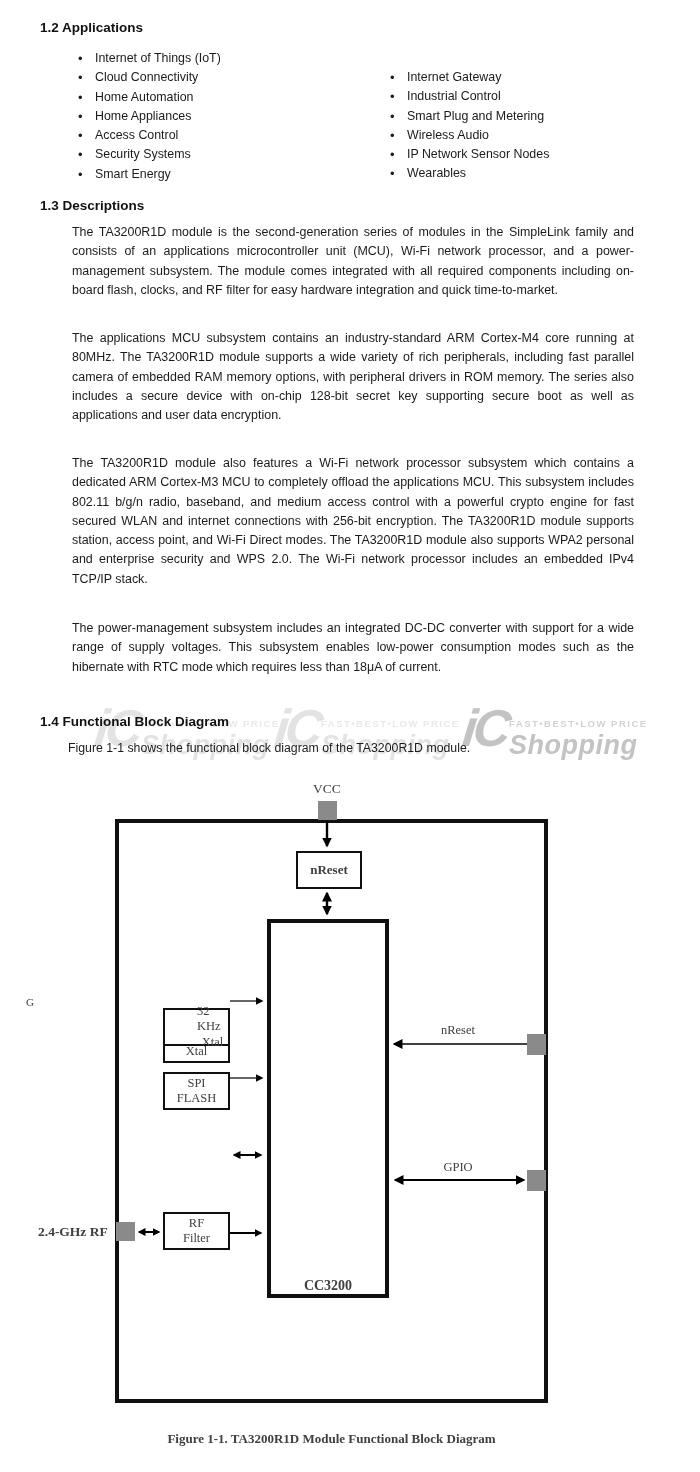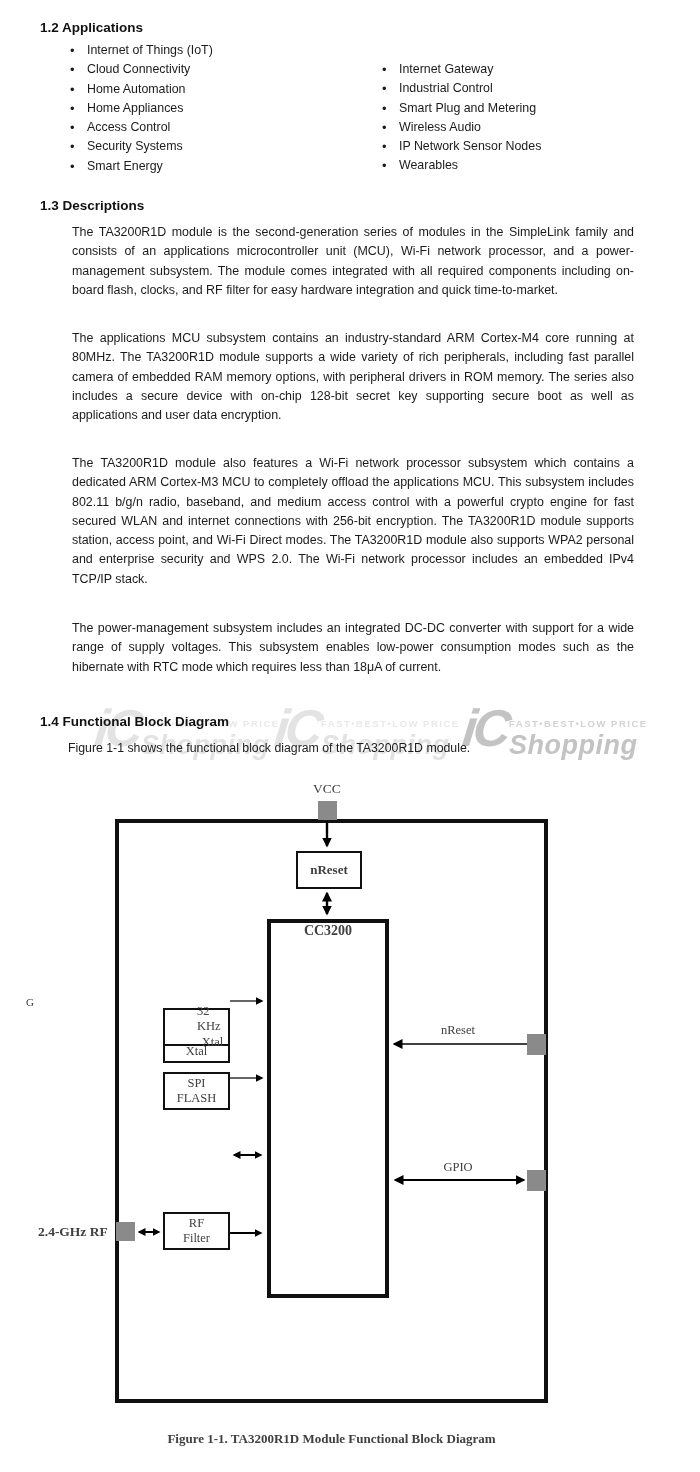--- a/index.html
+++ b/index.html
@@ -3,21 +3,21 @@
 <meta charset="utf-8">
 <style>
   html,body { margin:0; padding:0; background:#ffffff; }
   .page {
     position:relative; width:700px; height:1472px; background:#ffffff;
     font-family:"Liberation Sans", sans-serif; color:#1b1b1b; overflow:hidden;
   }
 
   
   .sec-heading { position:absolute; margin:0; font-size:13.5px; font-weight:700; color:#111; z-index:2;text-align:right; }
-  .bullet-list { position:absolute; margin:0; padding:0; list-style:none; font-size:12.4px; z-index:2; }
+  .bullet-list { position:absolute; margin:8px; padding:0; list-style:none; font-size:12.4px; z-index:2; }
   .bullet-list li { position:relative; height:19.3px; line-height:19.3px; padding-left:18px; }
   .bullet-list li::before { content:"\2022"; position:absolute; left:1px; top:0; font-size:13px; }
   .para { position:absolute; margin:0; left:72px; width:562px; font-size:12.45px;
           line-height:19.3px; text-align:justify; z-index:2; }
   .intro-line { position:absolute; margin:0; left:68px; font-size:12.3px; z-index:2; }
 
   
   .wm { position:absolute; top:702px; display:flex; align-items:flex-start; z-index:1;
         font-family:"Liberation Sans", sans-serif; user-select:none; }
   .wm-logo { font-size:52px; line-height:52px; font-weight:700; font-style:italic;
@@ -27,21 +27,21 @@
   .wm-brand { font-size:27px; font-weight:700; font-style:italic; line-height:30px; letter-spacing:0.5px; }
   .wm-light .wm-logo,.wm-light .wm-brand { color:#e3e3e3; } .wm-light .wm-tagline { color:#e9e9e9; }
   .wm-dark .wm-logo,.wm-dark .wm-brand { color:#c3c3c3; } .wm-dark .wm-tagline { color:#d2d2d2; }
 
   
   .dg { font-family:"Liberation Serif", serif; color:#404040; }
   .outer-box { position:absolute; left:115px; top:819px; width:433px; height:584px;
                border:4px solid #101010; box-sizing:border-box; z-index:2; }
   .soc-box { position:absolute; left:267px; top:919px; width:122px; height:379px;
              border:4px solid #101010; box-sizing:border-box; z-index:3;
-             display:flex; align-items:flex-start; justify-content:center;
+             display:flex; align-items:flex-end; justify-content:center;
              font-weight:700; font-size:14px; background:#fff; }
   .small-box { position:absolute; left:163px; width:67px; height:38px; border:2px solid #101010;
                box-sizing:border-box; z-index:3; display:flex; flex-direction:column;
                align-items:center; justify-content:center; font-size:12.5px; line-height:15.5px;
                background:#fff; }
   .nreset-box { position:absolute; left:296px; top:851px; width:66px; height:38px;
                 border:2px solid #101010; box-sizing:border-box; z-index:3;
                 display:flex; align-items:center; justify-content:center;
                 font-weight:700; font-size:13px; background:#fff; }
   .pad { position:absolute; background:#8a8a8a; z-index:4; }

